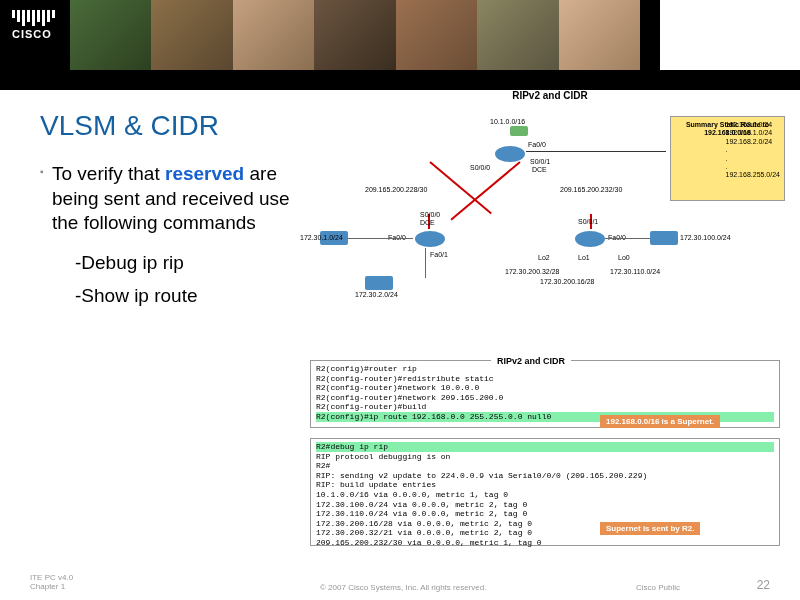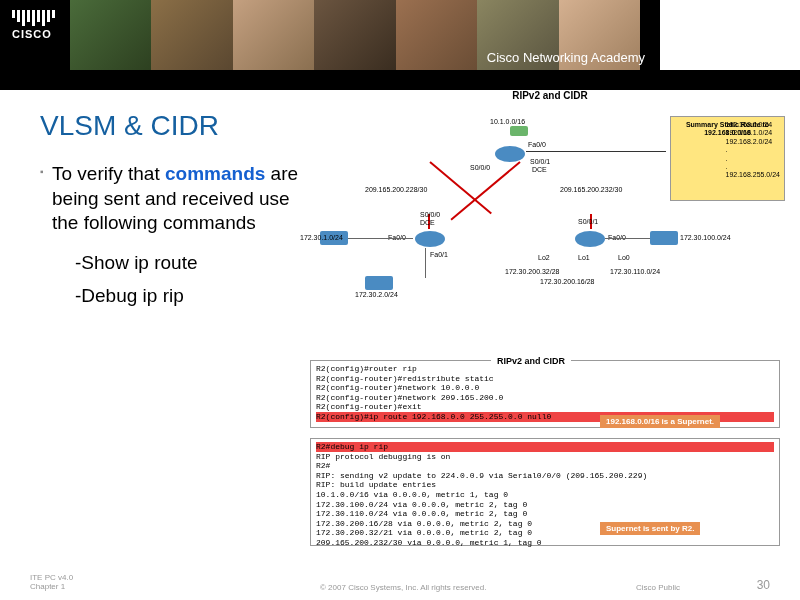--- a/index.html
+++ b/index.html
@@ -36,21 +36,21 @@
   .switch { position: absolute; width: 28px; height: 14px; background: #4a8bc2; border-radius: 2px; }
   .label { position: absolute; font-size: 7px; white-space: nowrap; }
   .red-line { position: absolute; background: #cc0000; height: 2px; transform-origin: left center; }
   .sum-box { position: absolute; top: 10px; right: 5px; width: 115px; height: 85px; background: #ffe680; border: 1px solid #999; padding: 4px; font-size: 7px; }
   .sum-title { font-weight: bold; text-align: center; margin-bottom: 2px; line-height: 1.1; }
   .sum-list { font-size: 7px; line-height: 1.2; }
   .cli-box { position: absolute; left: 310px; width: 470px; background: #fff; border: 1px solid #999; font-family: 'Courier New', monospace; font-size: 8px; line-height: 1.2; padding: 3px 5px; }
   .cli1 { top: 270px; height: 68px; }
   .cli2 { top: 348px; height: 108px; }
   .cli-title { font-weight: bold; font-family: Arial; text-align: center; font-size: 9px; }
-  .hl-orange { background: #ef4444; }
+  .hl-orange { background: #86efac; }
   .note-box { position: absolute; background: #e89050; color: #fff; font-size: 8px; font-weight: bold; padding: 2px 6px; text-align: center; }
   .note1 { top: 325px; left: 600px; }
   .note2 { top: 432px; left: 600px; }
   .footer { position: absolute; bottom: 0; left: 0; width: 800px; height: 30px; font-size: 8px; color: #999; }
   .foot-left { position: absolute; left: 30px; bottom: 8px; line-height: 1.2; }
   .foot-center { position: absolute; left: 320px; bottom: 8px; }
   .foot-right1 { position: absolute; right: 120px; bottom: 8px; }
   .foot-right2 { position: absolute; right: 30px; bottom: 8px; font-size: 12px; }
   .line-seg { position: absolute; background: #666; }
 </style>
@@ -74,33 +74,32 @@
   </div>
   <div class="header-photos">
     <div class="photo p1"></div>
       <div class="photo p2"></div>
       <div class="photo p3"></div>
     <div class="photo p4"></div>
       <div class="photo p5"></div>
       <div class="photo p6"></div>
       <div class="photo p7"></div>
   </div>
-  <div class="academy">Cisco Networking Academy</div>
   <div class="wave"></div>
 </div>
 
 <div class="content">
   <div class="title">VLSM &amp; CIDR</div>
 
   <div class="body-text">
     <div class="bullet">
-      <span>To verify that </span><span class="supernets">commands</span><span> are being sent and received use the following commands</span>
+      <span>To verify that </span><span class="supernets">reserved</span><span> are being sent and received use the following commands</span>
     </div>
+    <div class="sub-bullet">-Debug ip rip</div>
     <div class="sub-bullet">-Show ip route</div>
-    <div class="sub-bullet">-Debug ip rip</div>
   </div>
 
   <div class="diagram">
     <div class="diagram-title">RIPv2 and CIDR</div>
     <div class="topo">
 
       <div class="router" style="top:40px;left:185px"></div>
       <div class="label" style="top:12px;left:180px">10.1.0.0/16</div>
       <div class="switch" style="top:20px;left:200px;width:18px;height:10px;background:#6bb56b"></div>
       <div class="label" style="top:35px;left:218px">Fa0/0</div>
@@ -157,21 +156,21 @@
       <div class="line-seg" style="top:45px;left:216px;width:140px;height:1px;background:#333"></div>
     </div>
   </div>
 
   <div class="cli-box cli1">
     <div class="cli-title" style="position:absolute;top:-5px;left:180px;background:#fff;padding:0 6px">RIPv2 and CIDR</div>
     <div><span>R2(config)#router rip</span></div>
     <div><span>R2(config-router)#redistribute static</span></div>
     <div><span>R2(config-router)#network 10.0.0.0</span></div>
     <div><span>R2(config-router)#network 209.165.200.0</span></div>
-    <div><span>R2(config-router)#exit</span></div>
+    <div><span>R2(config-router)#build</span></div>
     <div class="hl-orange"><span>R2(config)#ip route 192.168.0.0 255.255.0.0 null0</span></div>
   </div>
   <div class="note-box note1">192.168.0.0/16 is a Supernet.</div>
 
   <div class="cli-box cli2">
     <div class="hl-orange"><span>R2#debug ip rip</span></div>
     <div>RIP protocol debugging is on</div>
     <div>R2#</div>
     <div>RIP: sending v2 update to 224.0.0.9 via Serial0/0/0 (209.165.200.229)</div>
     <div>RIP: build update entries</div>
@@ -186,14 +185,14 @@
 
 </div>
 
 <div class="footer">
   <div class="foot-left">
     <div>ITE PC v4.0</div>
     <div>Chapter 1</div>
   </div>
   <div class="foot-center">© 2007 Cisco Systems, Inc. All rights reserved.</div>
   <div class="foot-right1">Cisco Public</div>
-  <div class="foot-right2">30</div>
+  <div class="foot-right2">22</div>
 </div>
 
 </body></html>

